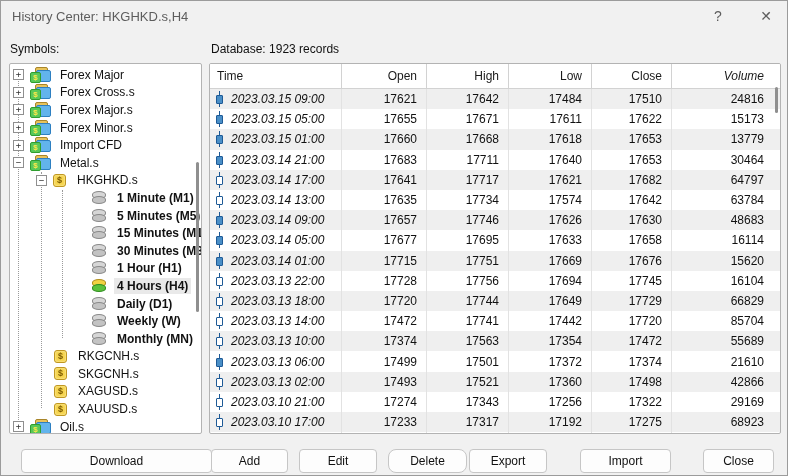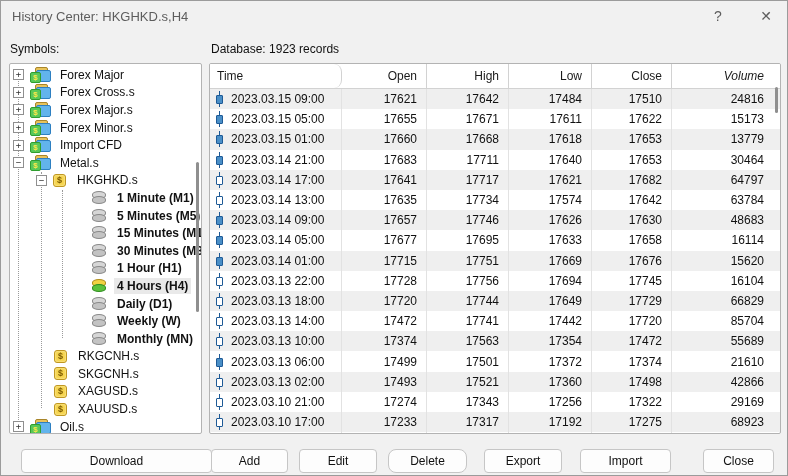--- a/index.html
+++ b/index.html
@@ -52,47 +52,47 @@
   .vlineA { left:8px; top:12px; height:350px; }
   .vlineB { left:31px; top:108px; height:236px; }
   .vlineC { left:52px; top:126px; height:148px; }
   .tree-scroll-thumb { position:absolute; right:2px; top:98px; width:3px; height:150px; background:#8f8f8f; border-radius:2px; z-index:3; }
 
   
   .table-panel { position:absolute; left:208px; top:62px; width:572px; height:371px; background:#fff; border:1px solid #b3b3b3; border-radius:2px; overflow:hidden; }
   .thead { display:grid; grid-template-columns:132px 85px 82px 83px 80px 1fr; height:25px; background:#fff; border-bottom:1px solid #d2d2d2; }
   .hcell { font-size:12px; color:#1a1a1a; line-height:24px; border-right:1px solid #d2d2d2; }
   .hcell:last-child { border-right:none;font-style:italic; }
-  .hcell.time { padding-left:7px; text-align:left;border-radius:8px; }
+  .hcell.time { padding-left:7px; text-align:left; }
   .hcell.num { text-align:right; padding-right:9px; }
   .hcell.num:last-child { padding-right:16px; }
   .tbody { position:absolute; top:25px; left:0; right:0; bottom:0; overflow:hidden; }
   .trow { display:grid; grid-template-columns:132px 85px 82px 83px 80px 1fr; height:20.2px; align-items:center; }
   .trow:nth-child(odd) { background:#efefef; }
   .cell { font-size:12px; color:#111; height:100%; display:flex; align-items:center; border-right:1px solid #e2e2e2; }
   .cell:last-child { border-right:none; }
-  .cell.time { padding-left:5px; }
+  .cell.time { padding-left:5px;font-style:italic; }
   .cell.num { justify-content:flex-end; padding-right:9px; }
   .cell.num:last-child { padding-right:16px; }
   
   .candle { position:relative; width:9px; height:16px; flex:none; margin-right:7px; }
   .candle::before { content:""; position:absolute; left:4px; top:0; bottom:0; width:1px; background:#1e5a96; }
   .candle::after { content:""; position:absolute; left:1px; top:4px; width:5px; height:7px; border:1px solid #1e5a96; background:#fff; border-radius:1px; }
   .candle.filled::after { background:#4a8fc7; }
   .table-scroll-thumb { position:absolute; right:2px; top:23px; width:3px; height:26px; background:#8f8f8f; border-radius:2px; }
 
   
   .footer { position:absolute; left:0; top:448px; width:788px; height:24px; }
   .btn { position:absolute; top:0; height:24px; background:#fdfdfd; border:1px solid #c6c6c6; border-radius:4px;
          font-family:"Liberation Sans",sans-serif; font-size:12px; color:#111; text-align:center; line-height:22px; cursor:default; }
   .btn-download { left:8px;   width:191px;margin-left:12px; }
   .btn-add      { left:210px; width:77px; }
   .btn-edit     { left:298px; width:78px; }
   .btn-delete   { left:387px; width:79px;border-radius:8px; }
-  .btn-export   { left:483px; width:78px; }
+  .btn-export   { left:468px; width:78px; }
   .btn-import   { left:579px; width:91px; }
   .btn-close    { left:702px; width:71px; }
 </style>
 </head>
 <body>
 
 <div class="dialog">
 
   <div class="titlebar">
     <span class="title">History Center: HKGHKD.s,H4</span>

